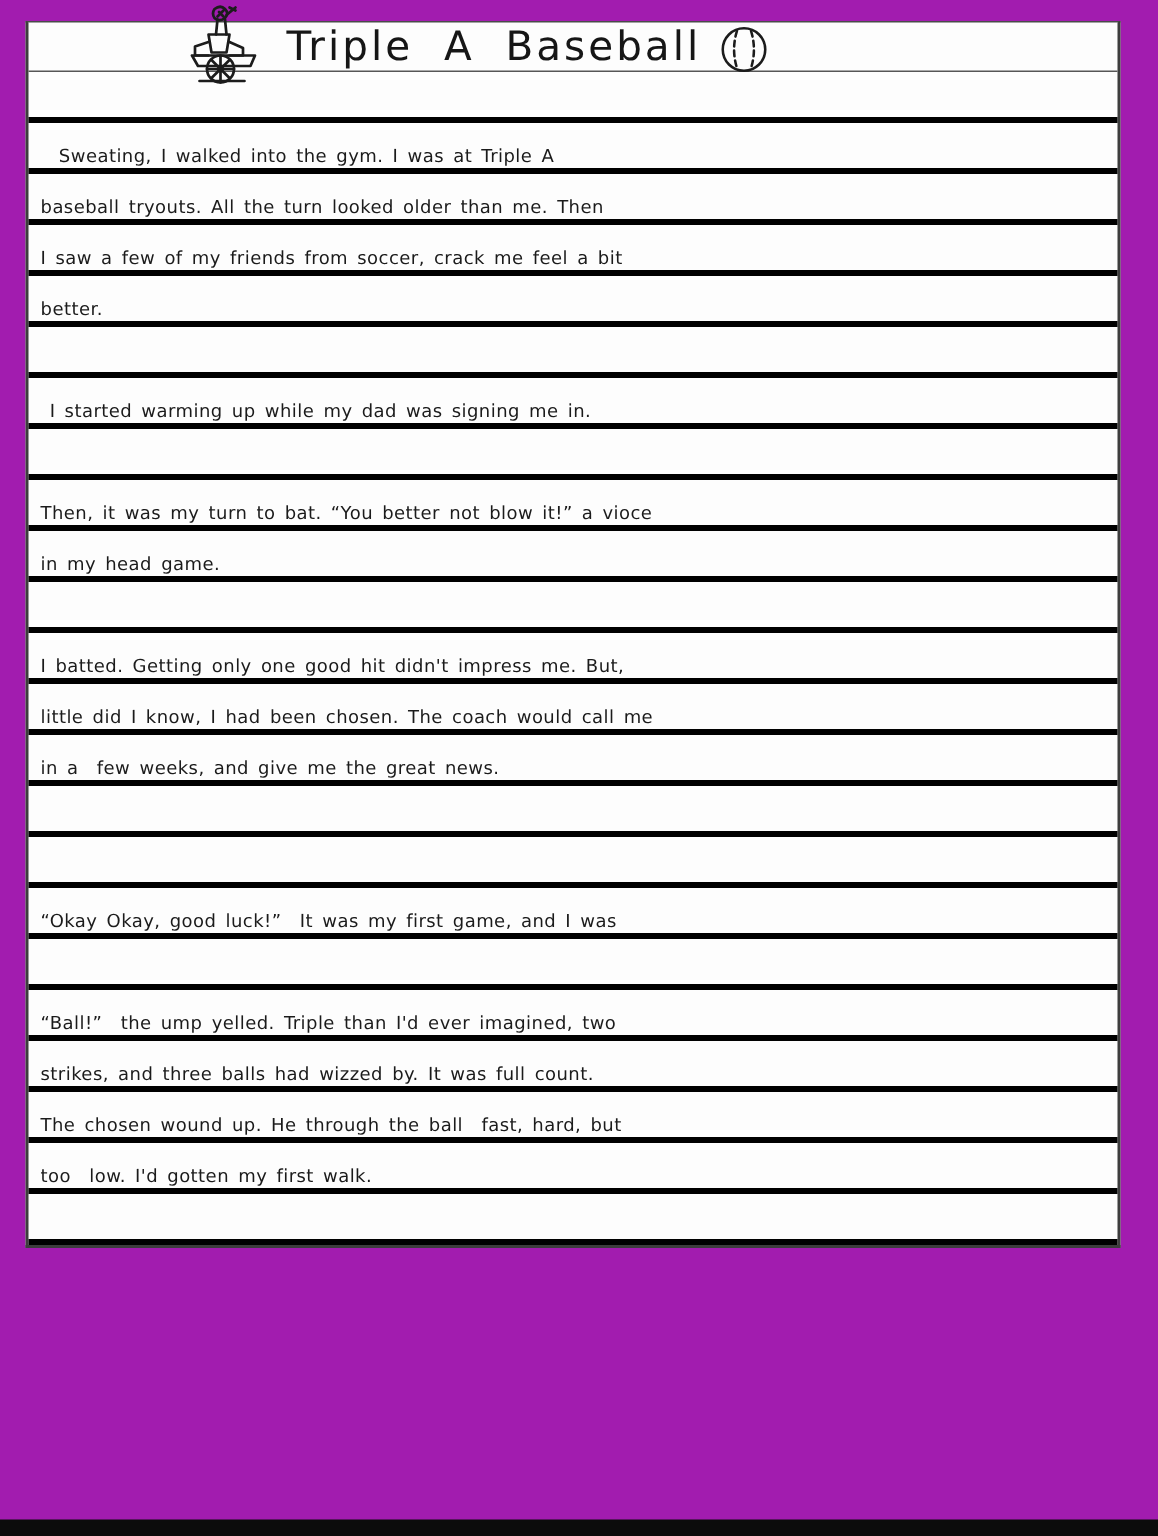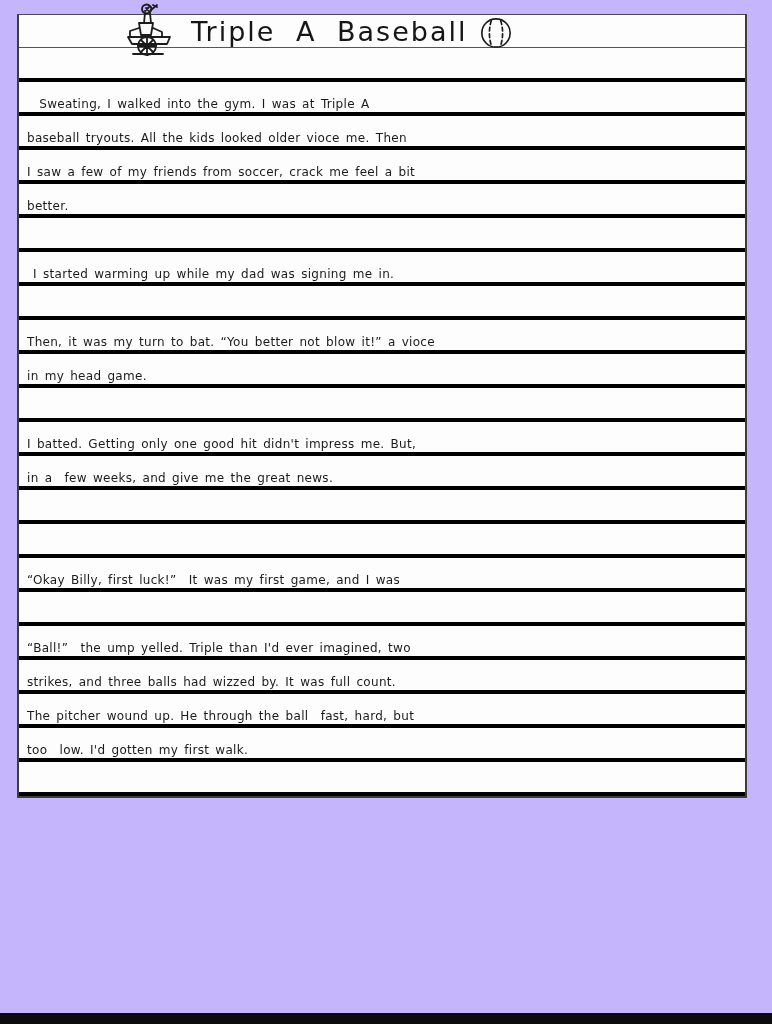--- a/index.html
+++ b/index.html
@@ -4,21 +4,21 @@
 <style>
   html, body {
     margin: 0;
     padding: 0;
     background: #ffffff;
   }
   .page {
     position: relative;
     width: 772px;
     height: 1024px;
-    background: #c4b5fd;
+    background: #a21caf;
     overflow: hidden;
     font-family: "DejaVu Sans", sans-serif;
   }
   .paper {
     position: absolute;
     left: 17px;
     top: 14px;
     width: 726px;
     border: 2px solid #3d3d3d;
     border-top: 1px solid #4a4a4a;
@@ -113,38 +113,39 @@
       <svg class="baseball-icon" viewBox="0 0 36 36">
         <circle class="ink" cx="18" cy="18" r="15" fill="#fdfdfd" stroke-width="2"></circle>
         <path class="ink" d="M13 5 q-4 13 0 26" stroke-dasharray="4 3"></path>
         <path class="ink" d="M23 5 q4 13 0 26" stroke-dasharray="4 3"></path>
       </svg>
     </div>
 
     <div class="rows" id="rows">
         <div class="row"></div>
         <div class="row">  Sweating, I walked into the gym. I was at Triple A</div>
-        <div class="row">baseball tryouts. All the kids looked older vioce me. Then</div>
+        <div class="row">baseball tryouts. All the turn looked older than me. Then</div>
         <div class="row">I saw a few of my friends from soccer, crack me feel a bit</div>
         <div class="row">better.</div>
         <div class="row"></div>
         <div class="row"> I started warming up while my dad was signing me in.</div>
         <div class="row"></div>
         <div class="row">Then, it was my turn to bat. “You better not blow it!” a vioce</div>
         <div class="row">in my head game.</div>
         <div class="row"></div>
         <div class="row">I batted. Getting only one good hit didn't impress me. But,</div>
+        <div class="row">little did I know, I had been chosen. The coach would call me</div>
         <div class="row">in a  few weeks, and give me the great news.</div>
         <div class="row"></div>
         <div class="row"></div>
-        <div class="row">“Okay Billy, first luck!”  It was my first game, and I was</div>
+        <div class="row">“Okay Okay, good luck!”  It was my first game, and I was</div>
         <div class="row"></div>
         <div class="row">“Ball!”  the ump yelled. Triple than I'd ever imagined, two</div>
         <div class="row">strikes, and three balls had wizzed by. It was full count.</div>
-        <div class="row">The pitcher wound up. He through the ball  fast, hard, but</div>
+        <div class="row">The chosen wound up. He through the ball  fast, hard, but</div>
         <div class="row">too  low. I'd gotten my first walk.</div>
         <div class="row"></div>
       </div>
 
   </div>
 
   <div class="footer-bar"></div>
 
 </div>
 

